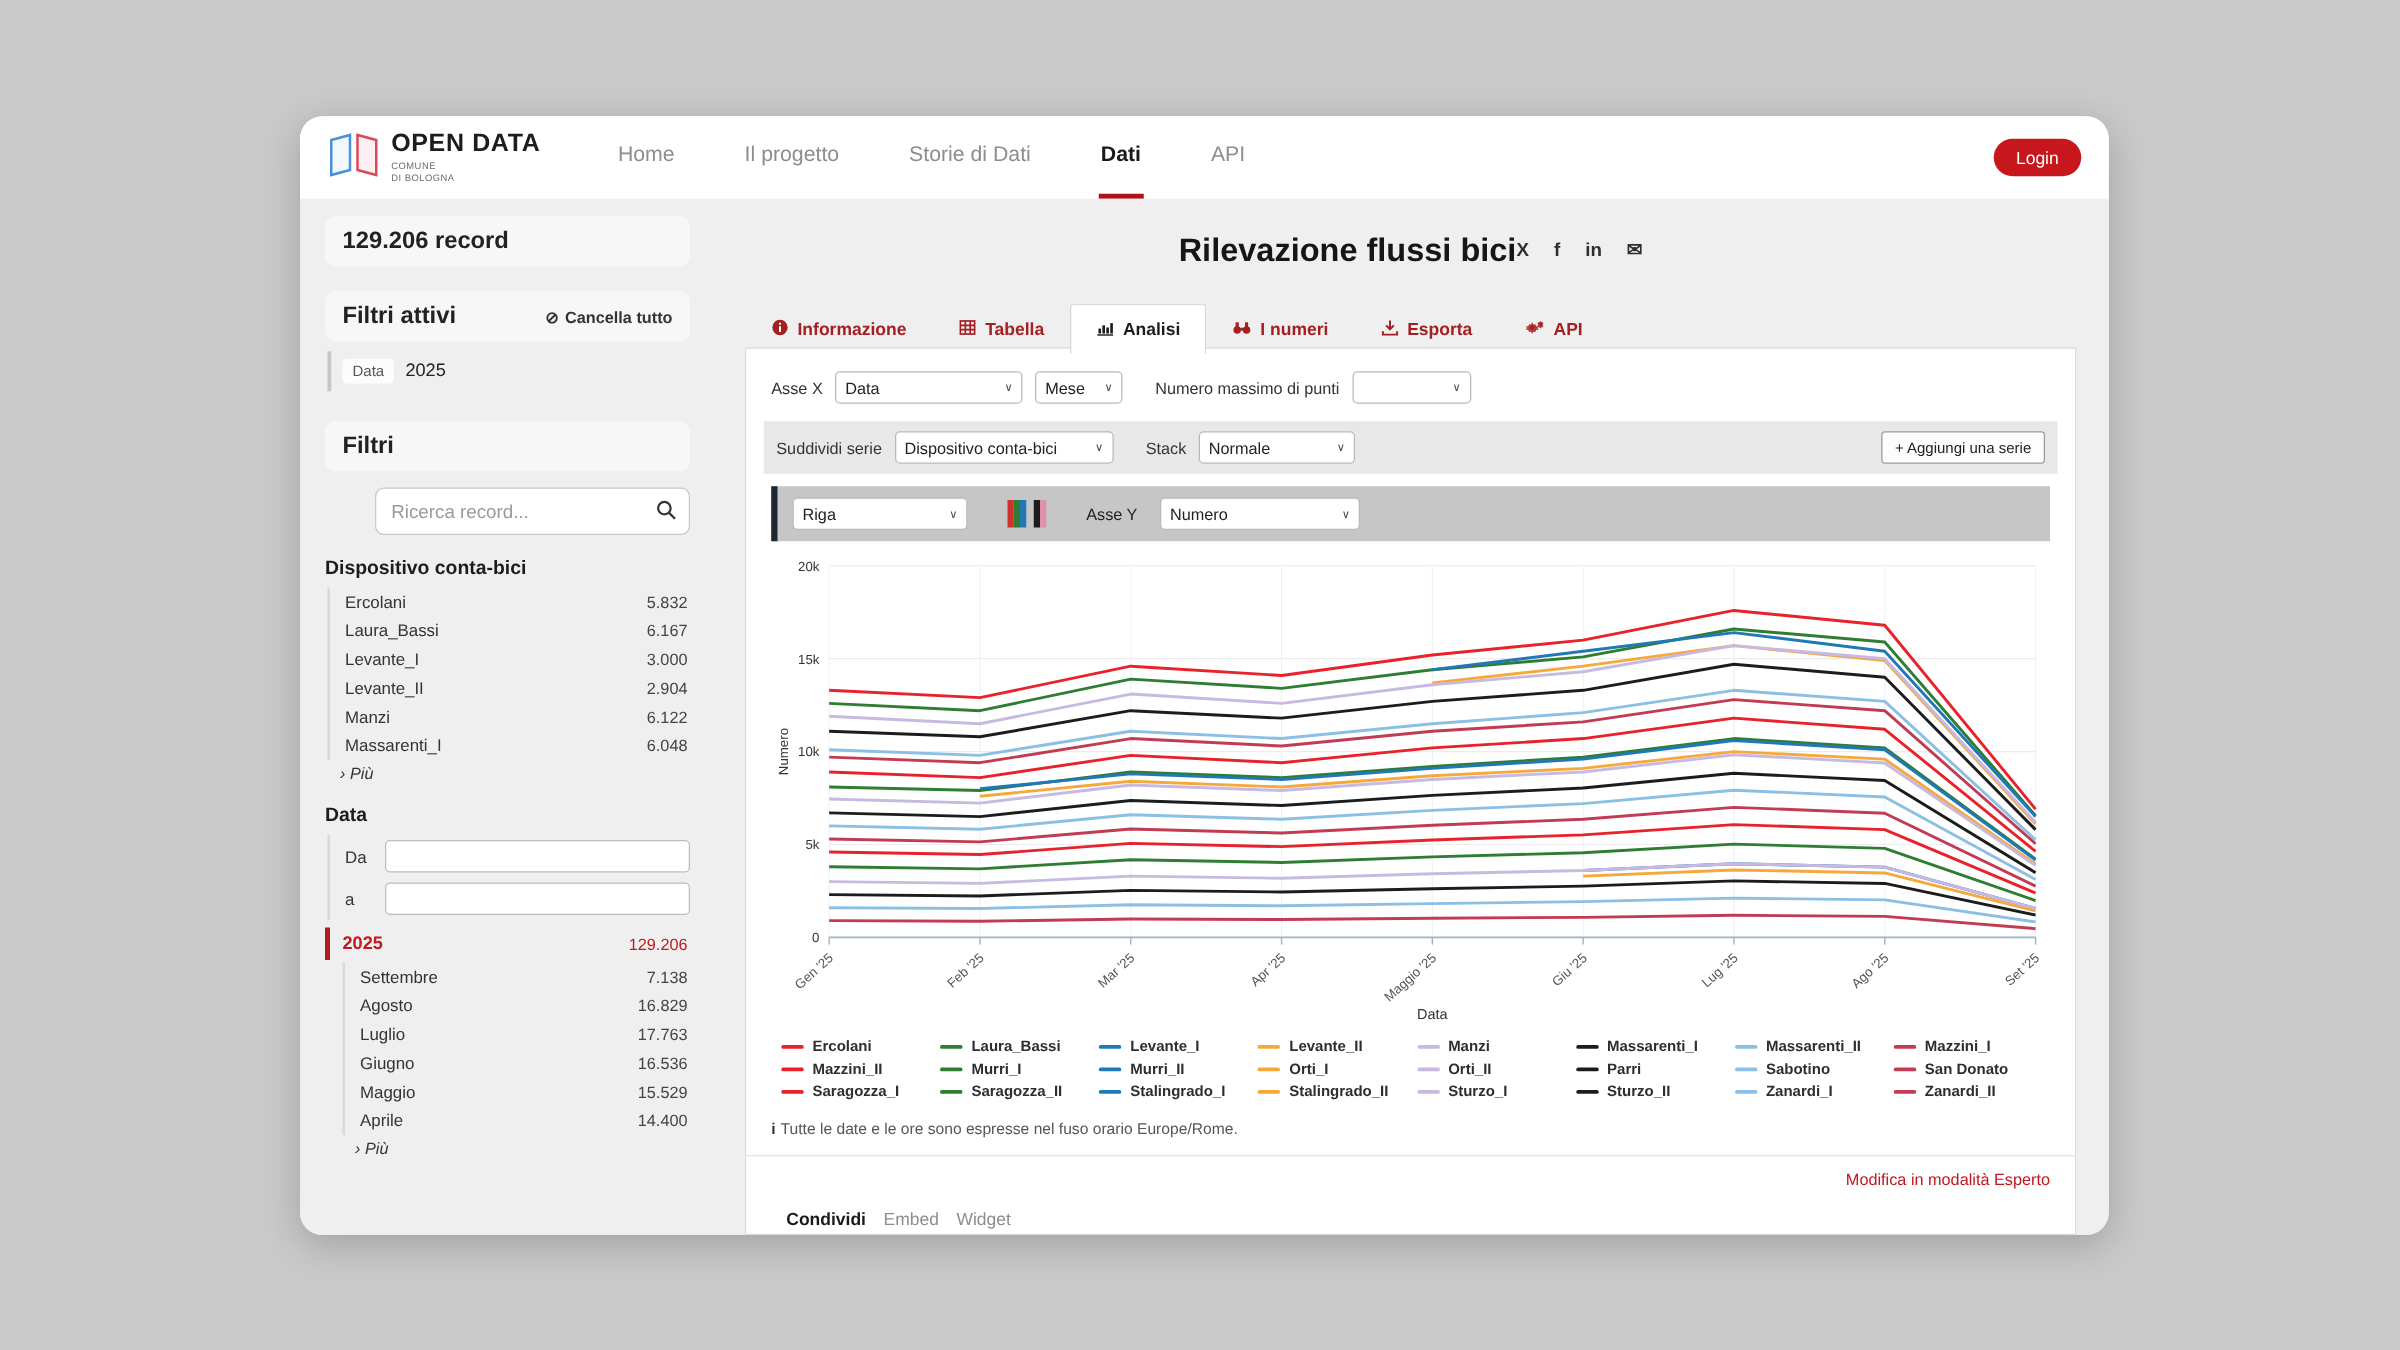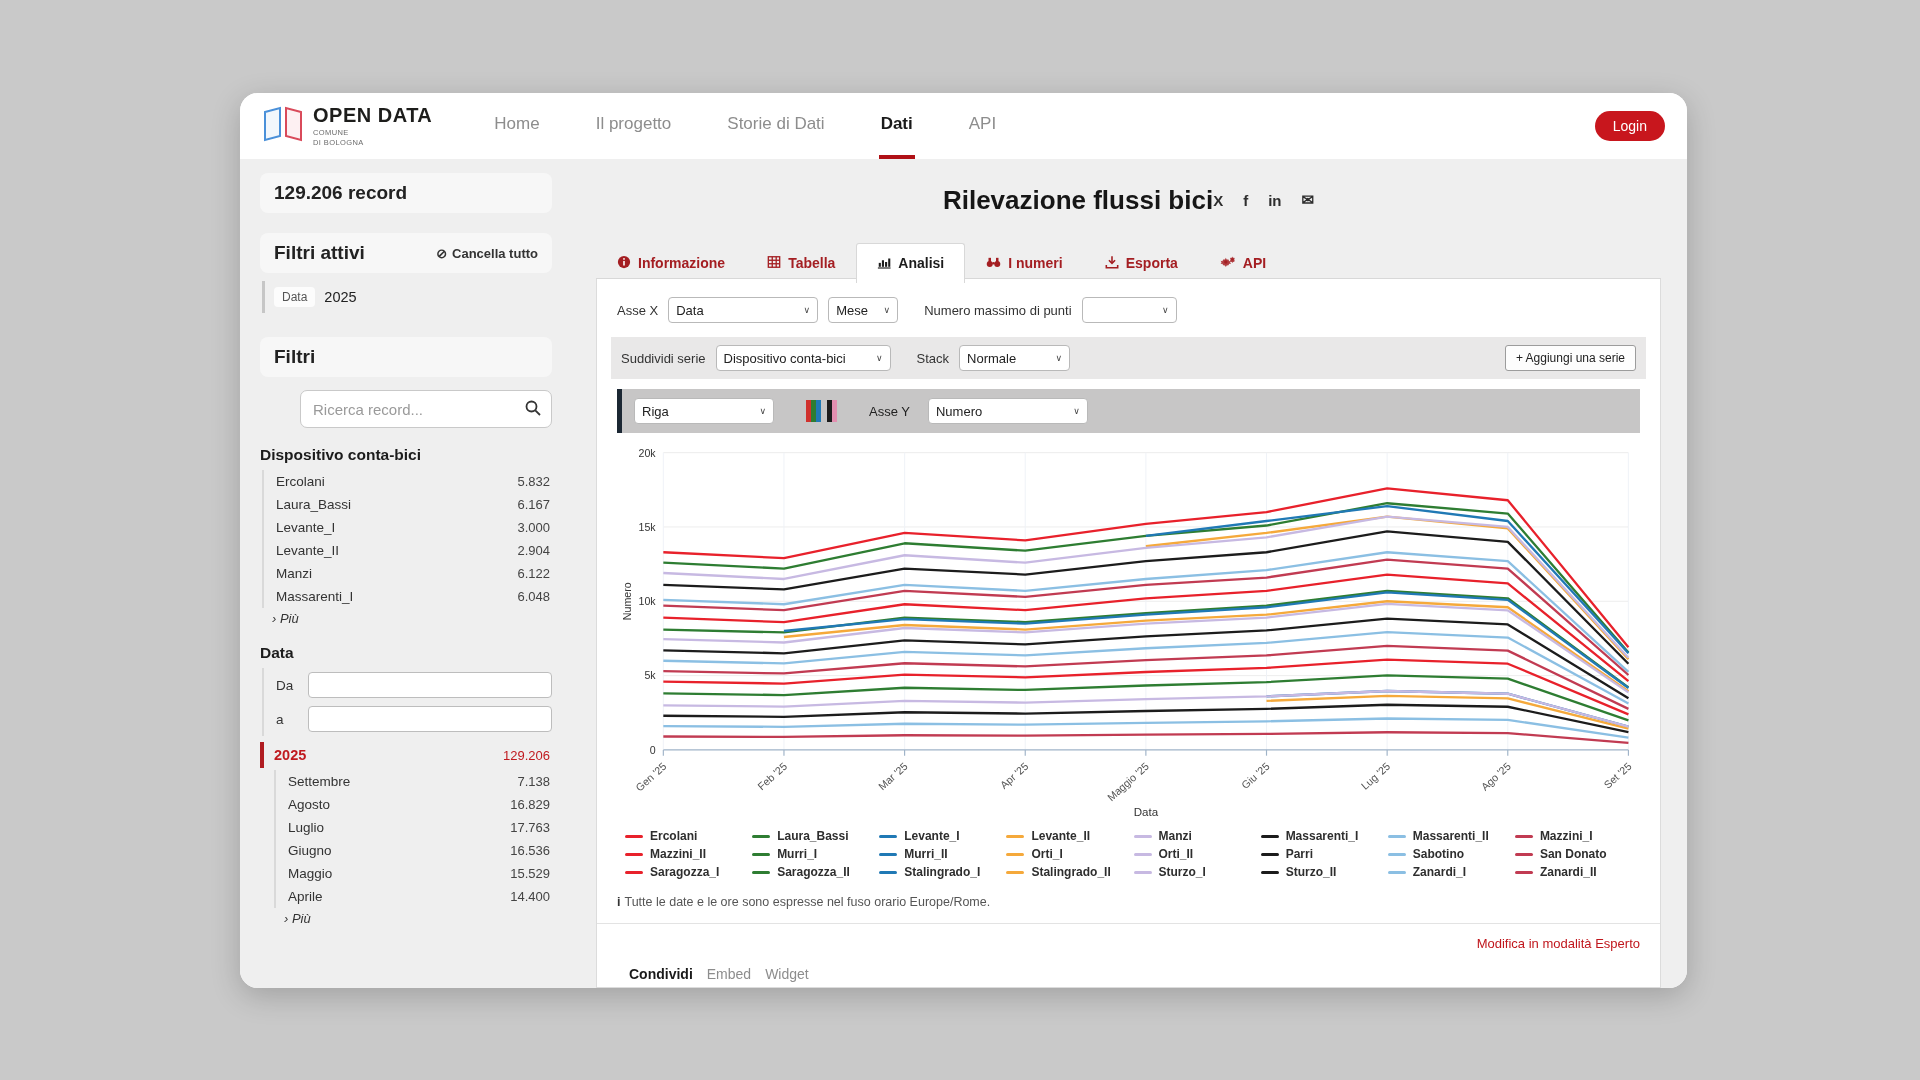--- a/index.html
+++ b/index.html
@@ -327,21 +327,21 @@
           </span>
         </div>
 
         <div class="gray-strip">
           <span>Suddividi serie</span>
           <span class="sel" style="width:175px">
             <span>Dispositivo conta-bici</span>
               <span class="chev">∨</span>
           </span>
           <span style="margin-left:16px">Stack</span>
-          <span class="sel" style="width:111px">
+          <span class="sel" style="width:125px">
             <span>Normale</span>
               <span class="chev">∨</span>
           </span>
           <button class="add-series">+ Aggiungi una serie</button>
         </div>
 
         <div class="riga-bar">
           <span class="sel" style="width:140px">
             <span>Riga</span>
               <span class="chev">∨</span>

